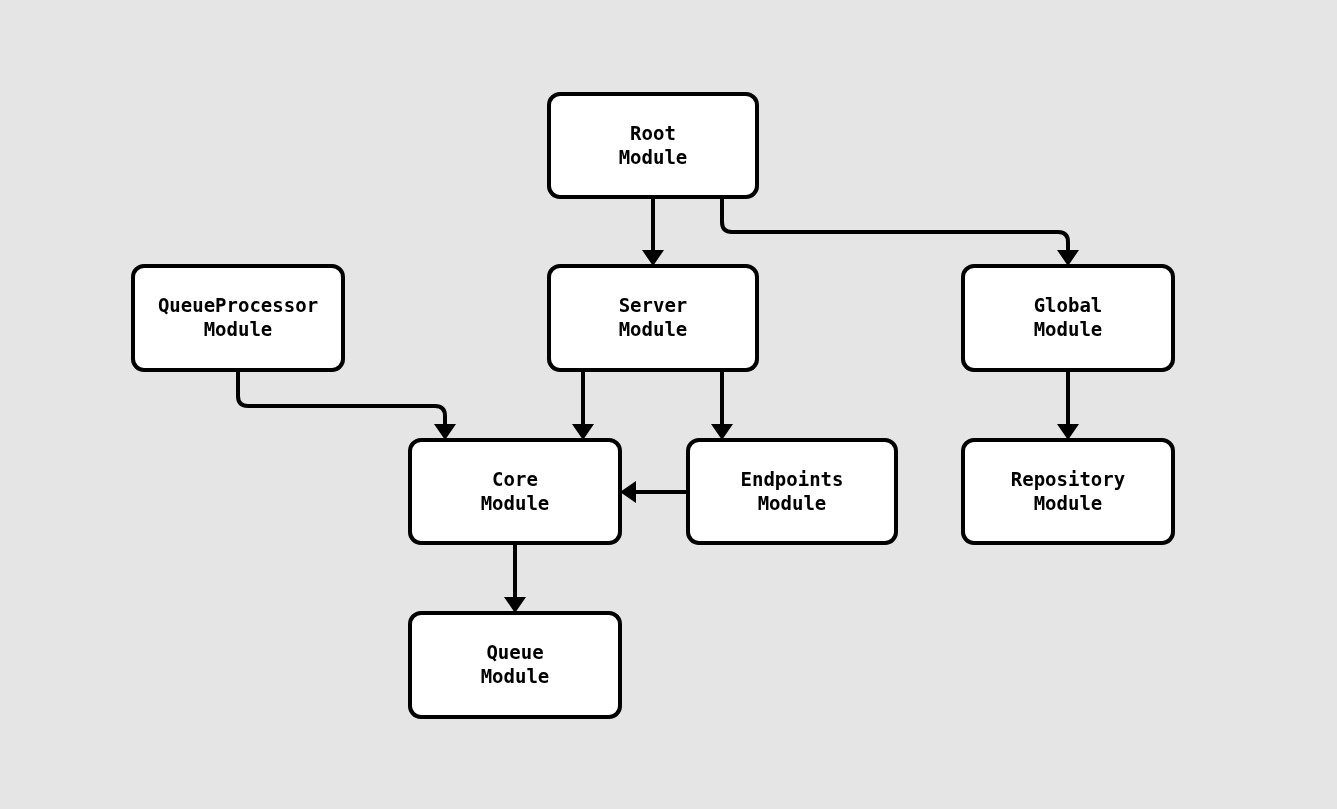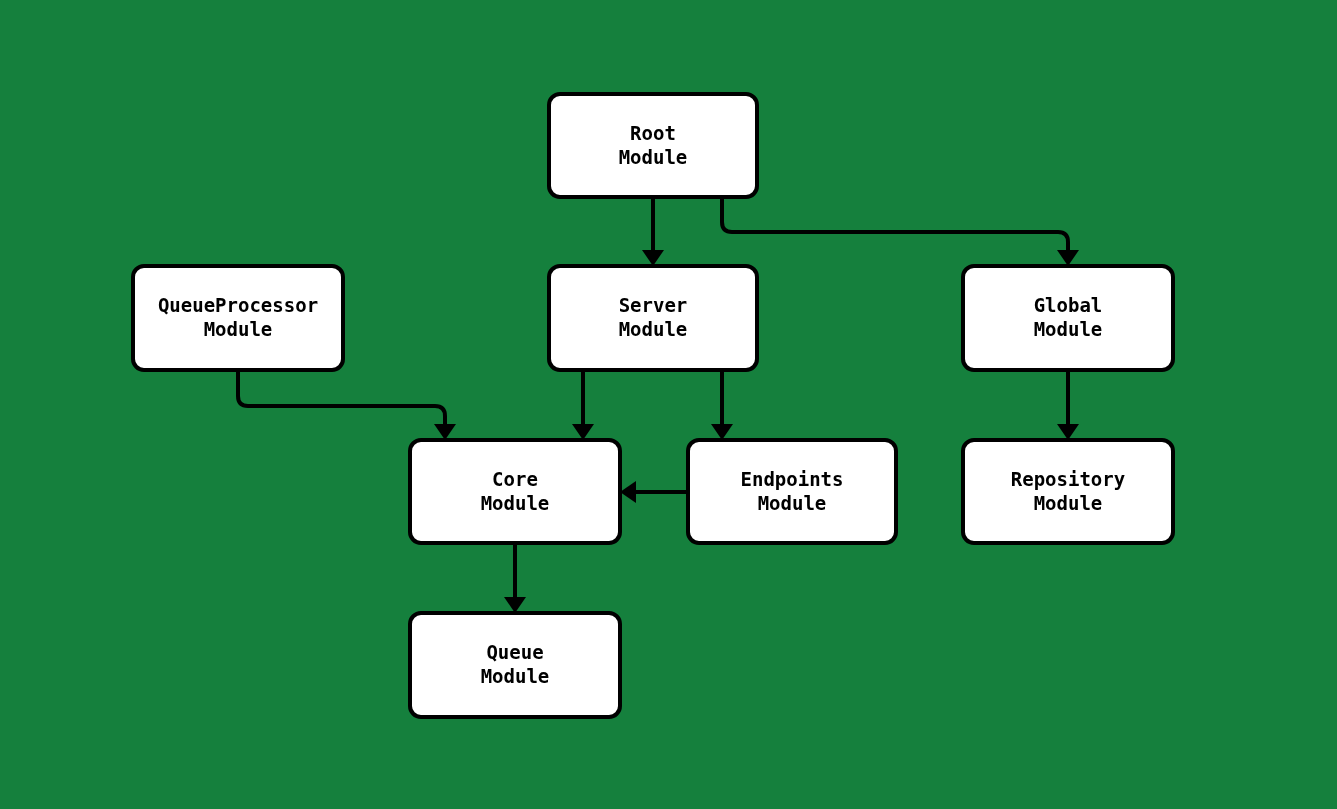--- a/index.html
+++ b/index.html
@@ -4,21 +4,21 @@
 <style>
   html, body {
     margin: 0;
     padding: 0;
     background: #ffffff;
   }
   #canvas {
     position: relative;
     width: 1337px;
     height: 809px;
-    background: #15803d;
+    background: #e5e5e5;
     overflow: hidden;
     font-family: "DejaVu Sans Mono", "Liberation Mono", monospace;
   }
   #diagram-svg {
     position: absolute;
     left: 0;
     top: 0;
     width: 1337px;
     height: 809px;
     display: block;

